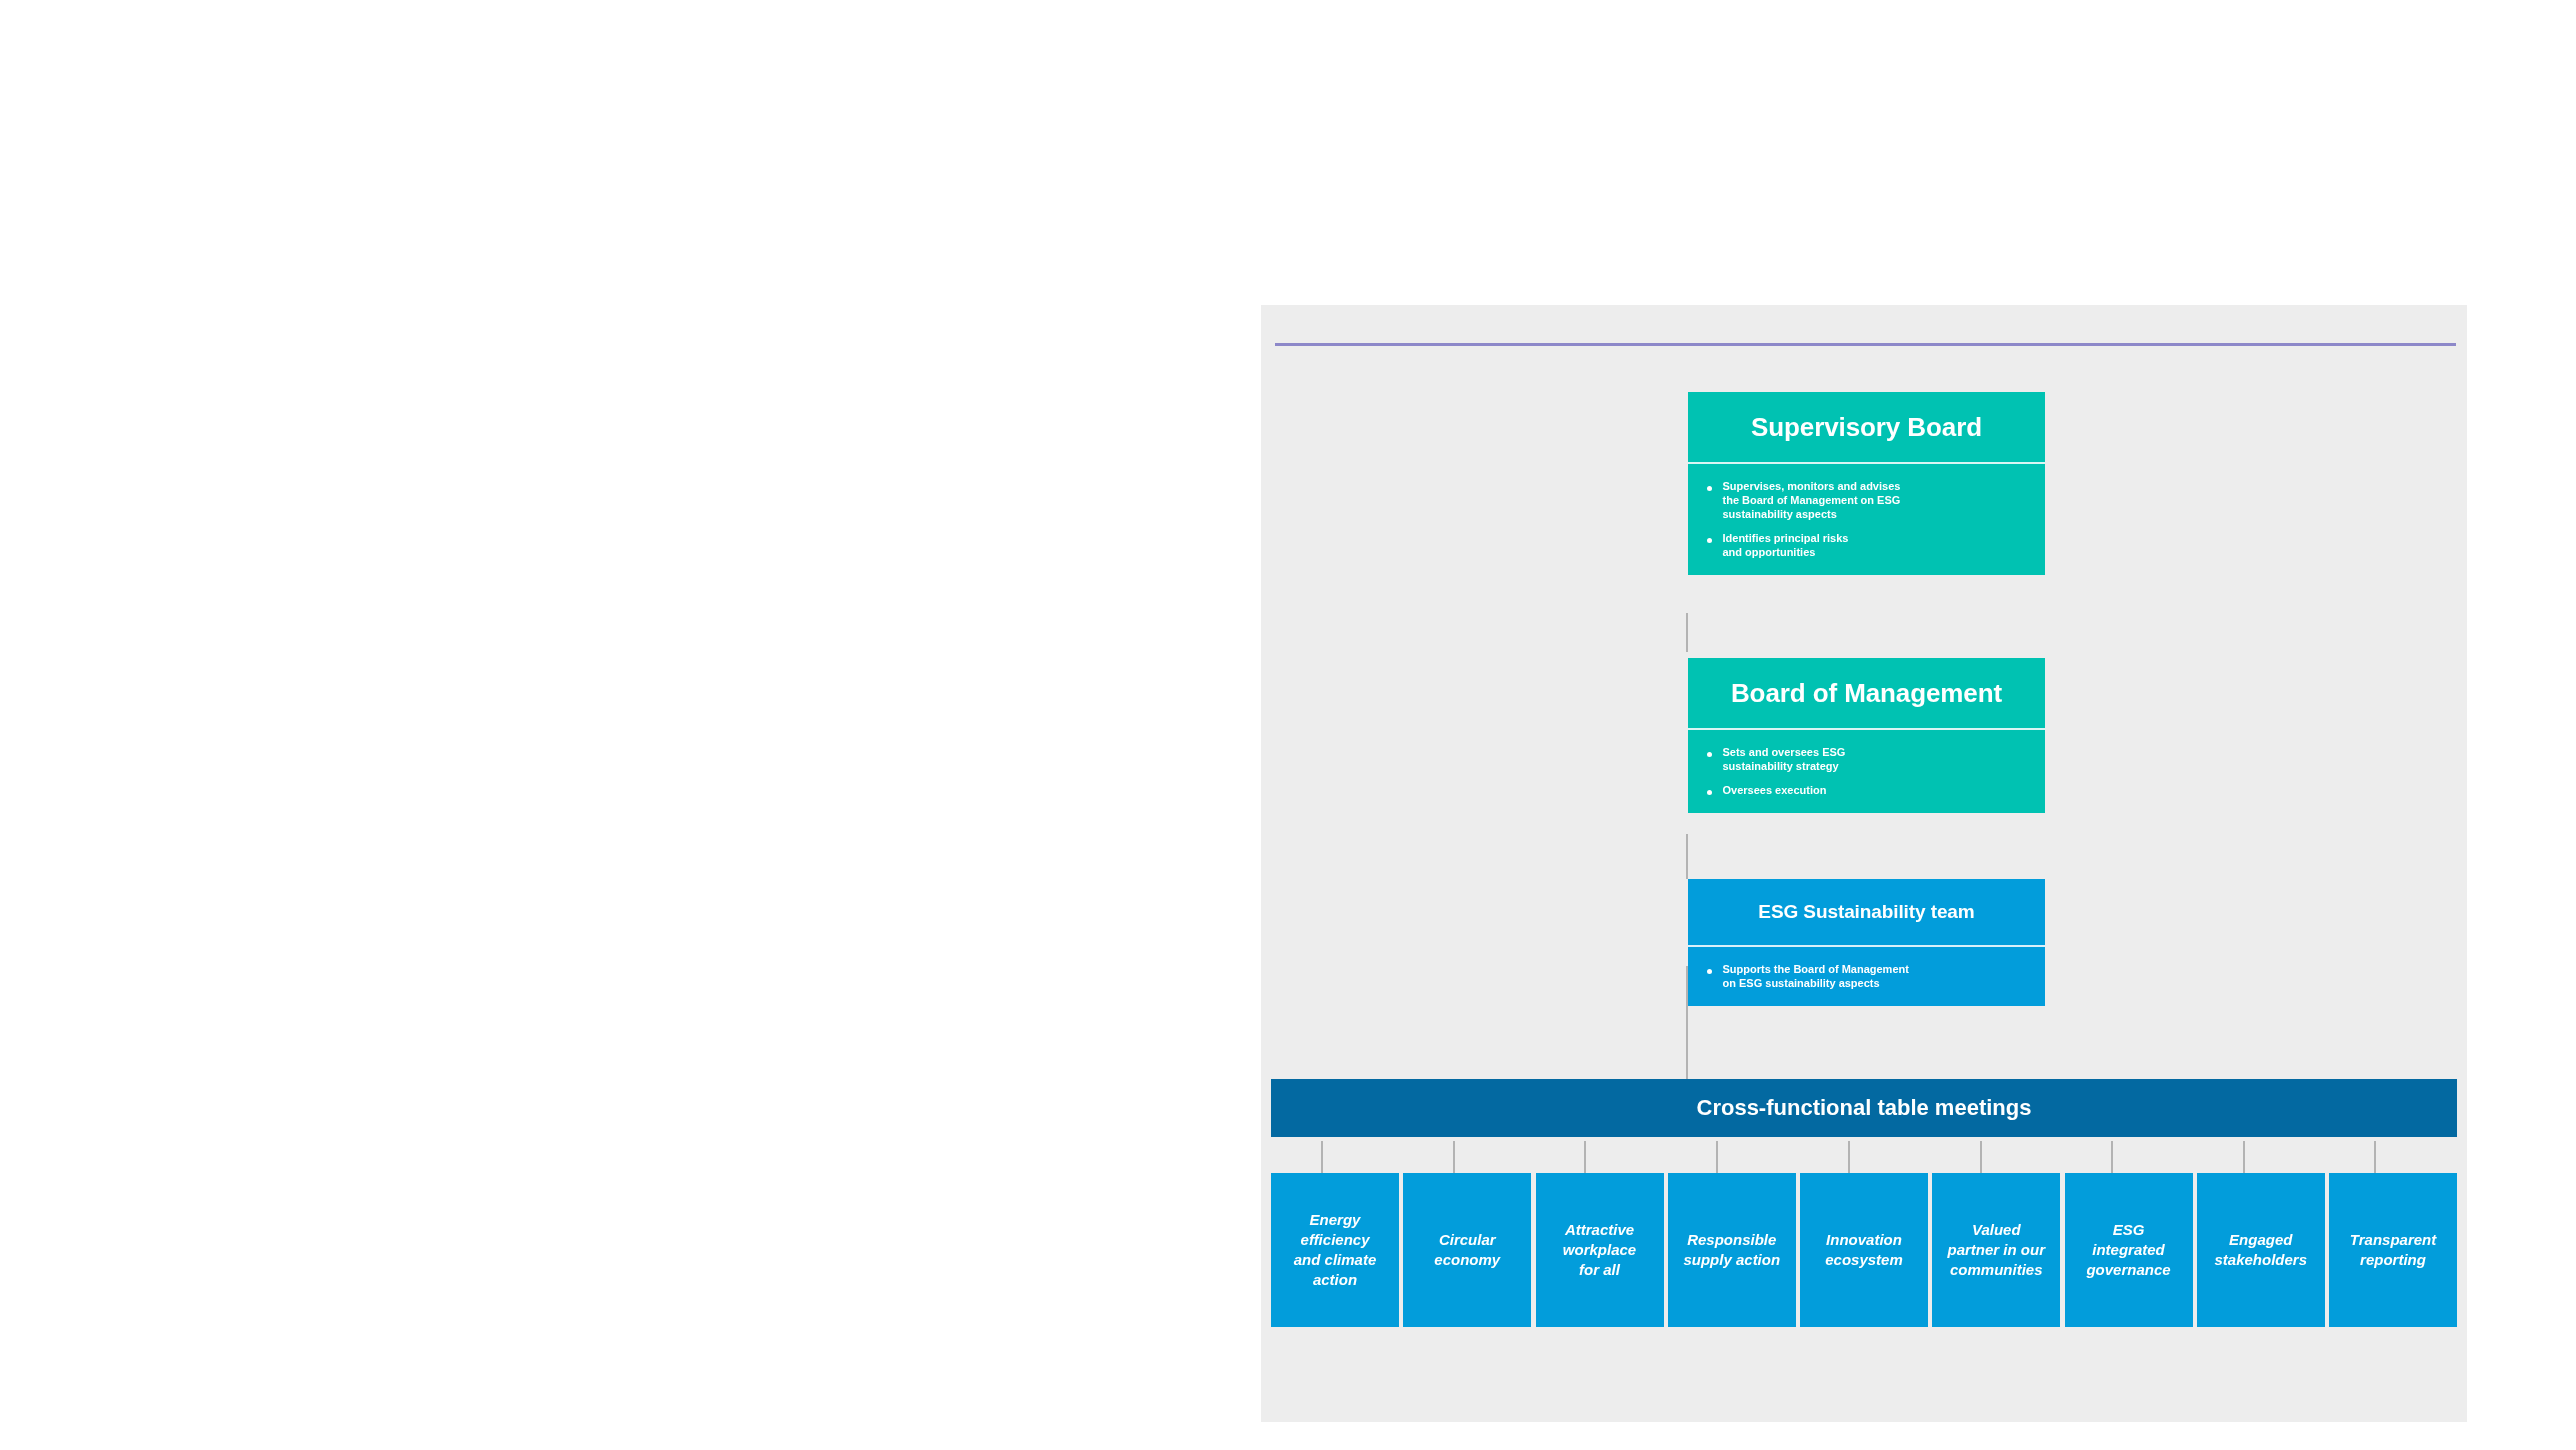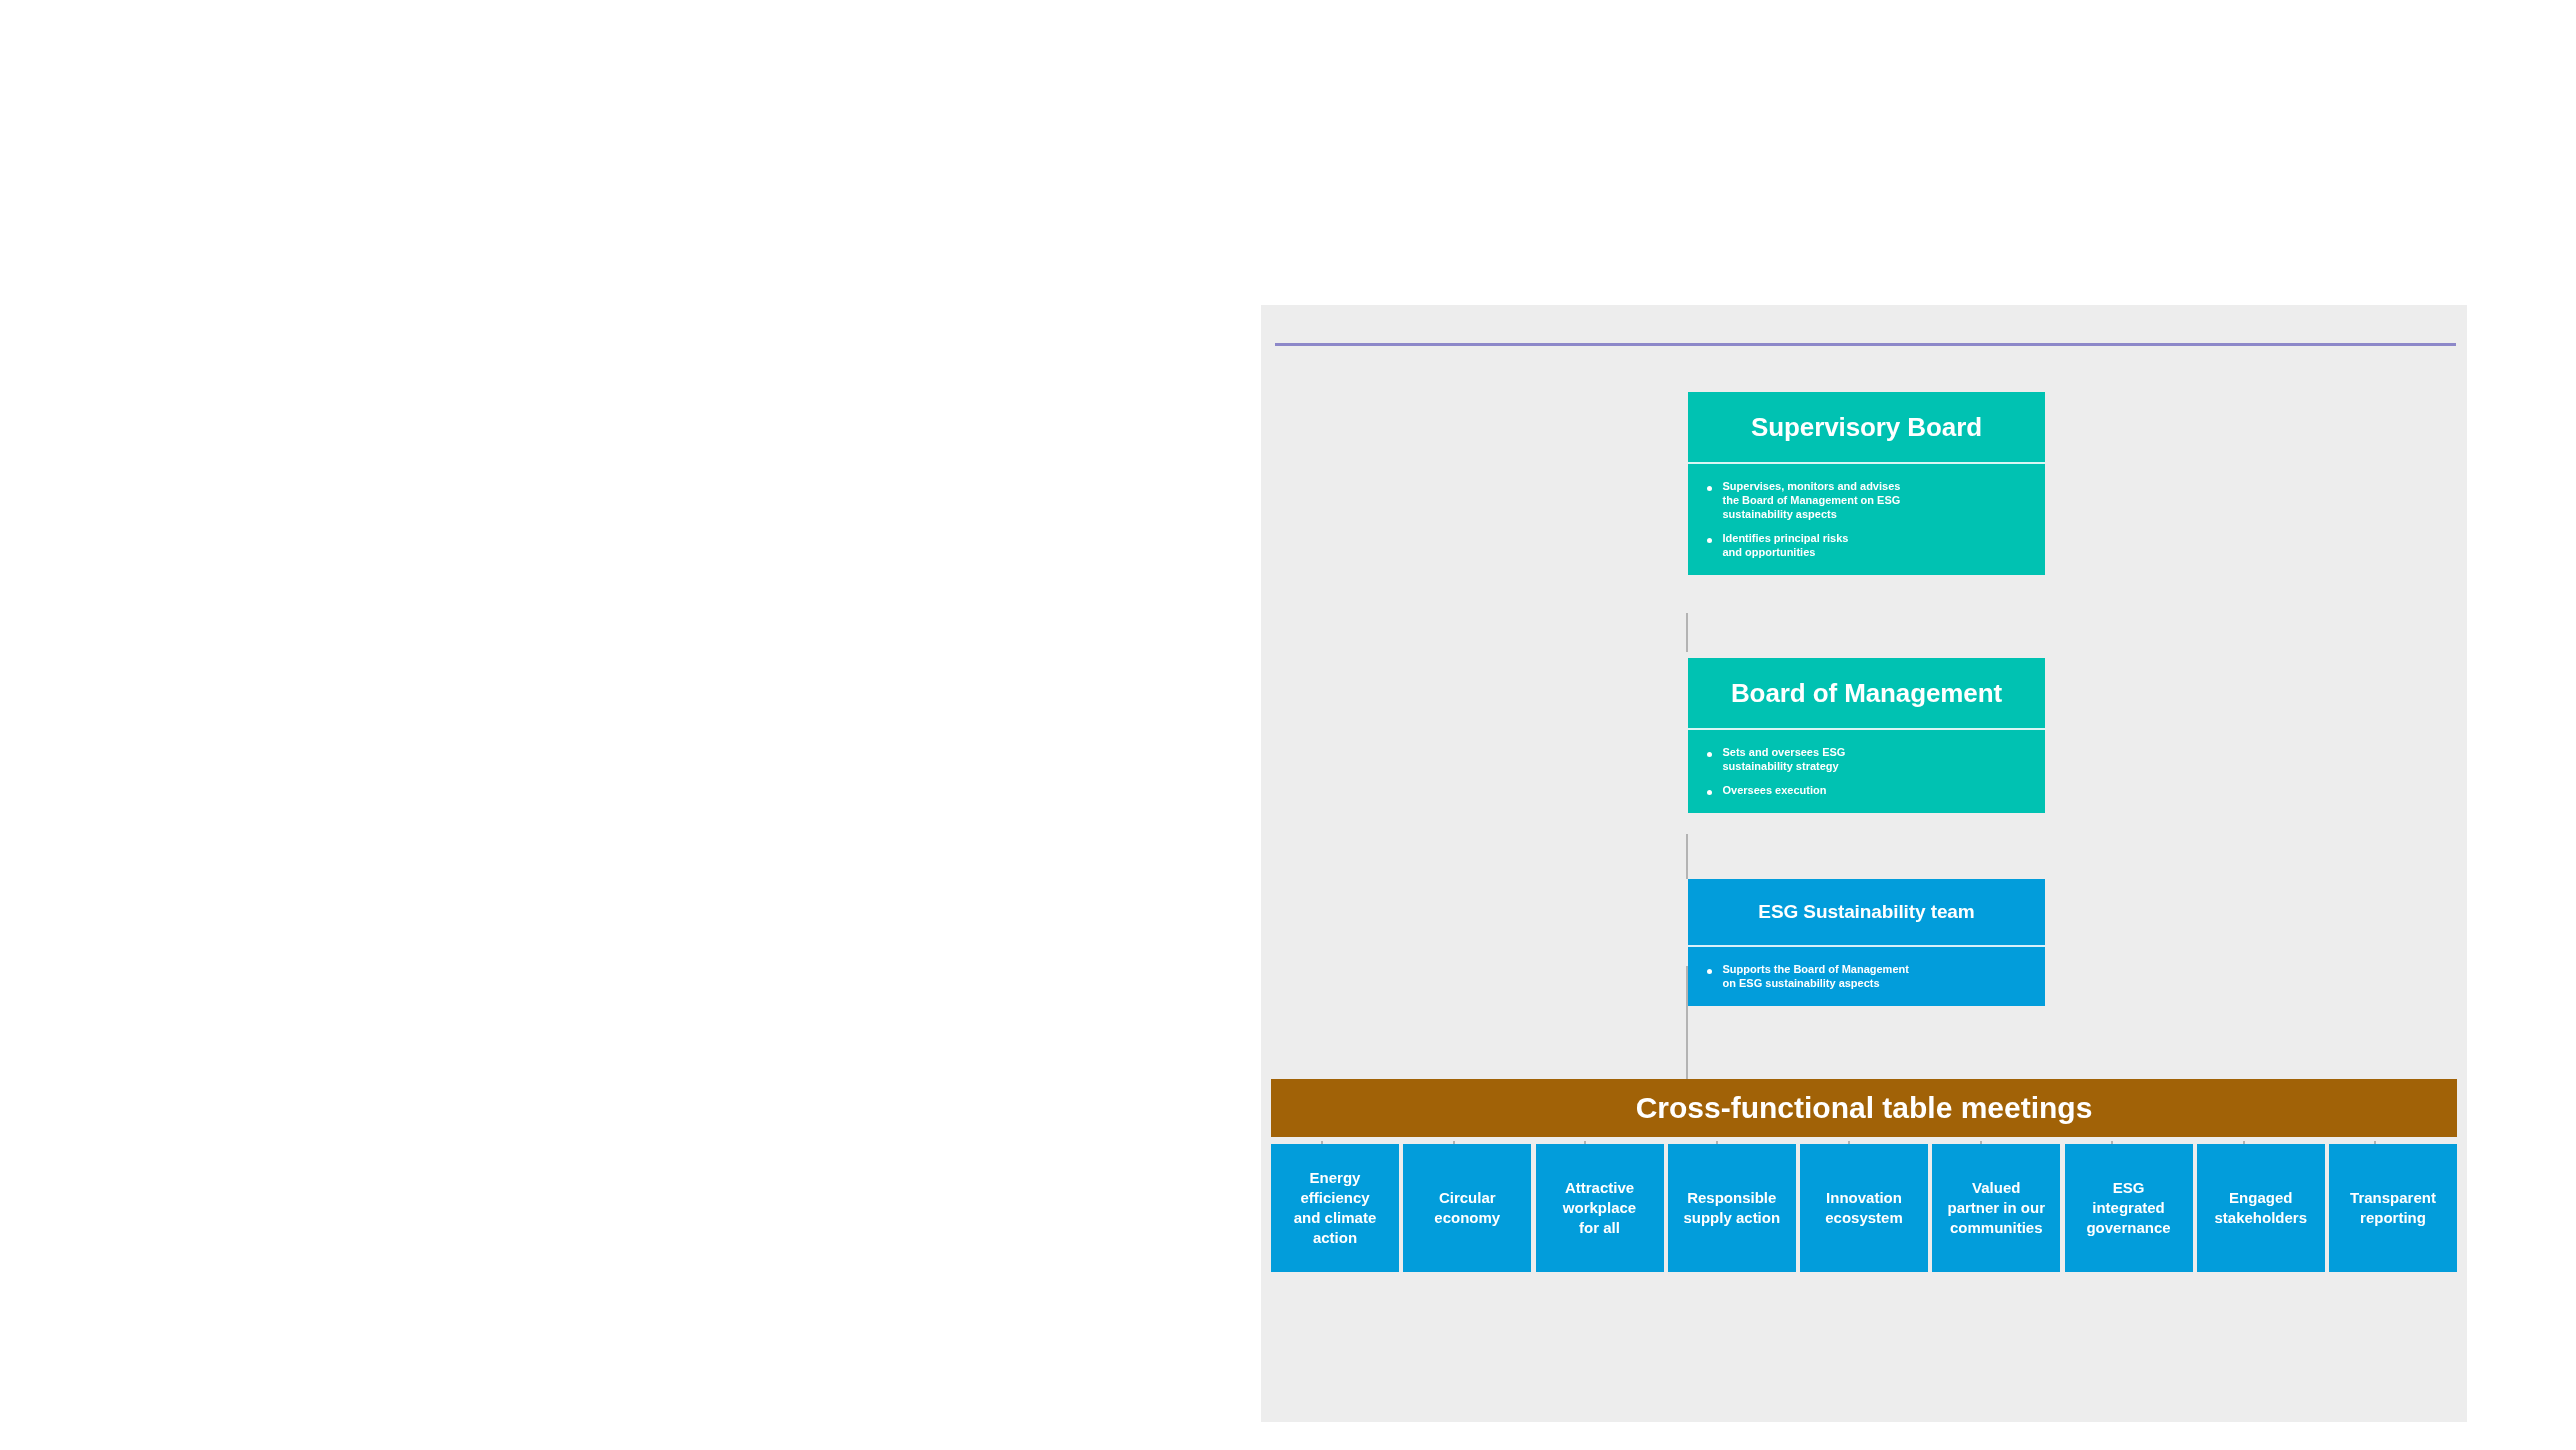--- a/index.html
+++ b/index.html
@@ -105,38 +105,39 @@
   #card-esg {
     left: 1688px; top: 879px; width: 357px;
   }
   #card-esg .card-head { height: 66px; font-size: 19px; }
 
   
   #bar-cross {
     position: absolute;
     left: 1271px; top: 1079px;
     width: 1186px; height: 58px;
-    background: #a16207;
+    background: #0369a1;
     color: #fff;
     display: flex;
     align-items: center;
     justify-content: center;
-    font-size: 30px;
+    font-size: 22px;
     font-weight: bold;
   }
 
   
   #bottom-row {
     position: absolute;
     left: 1271px;
-    top: 1144px;
+    top: 1173px;
     width: 1186px;
-    height: 128px;
+    height: 154px;
     display: flex;
     gap: 4.2px;
+    font-style: italic;
   }
   #bottom-row .pillar {
     flex: 1 1 0;
     background: #029ddb;
     color: #ffffff;
     display: flex;
     align-items: center;
     justify-content: center;
     text-align: center;
     font-size: 15px;

